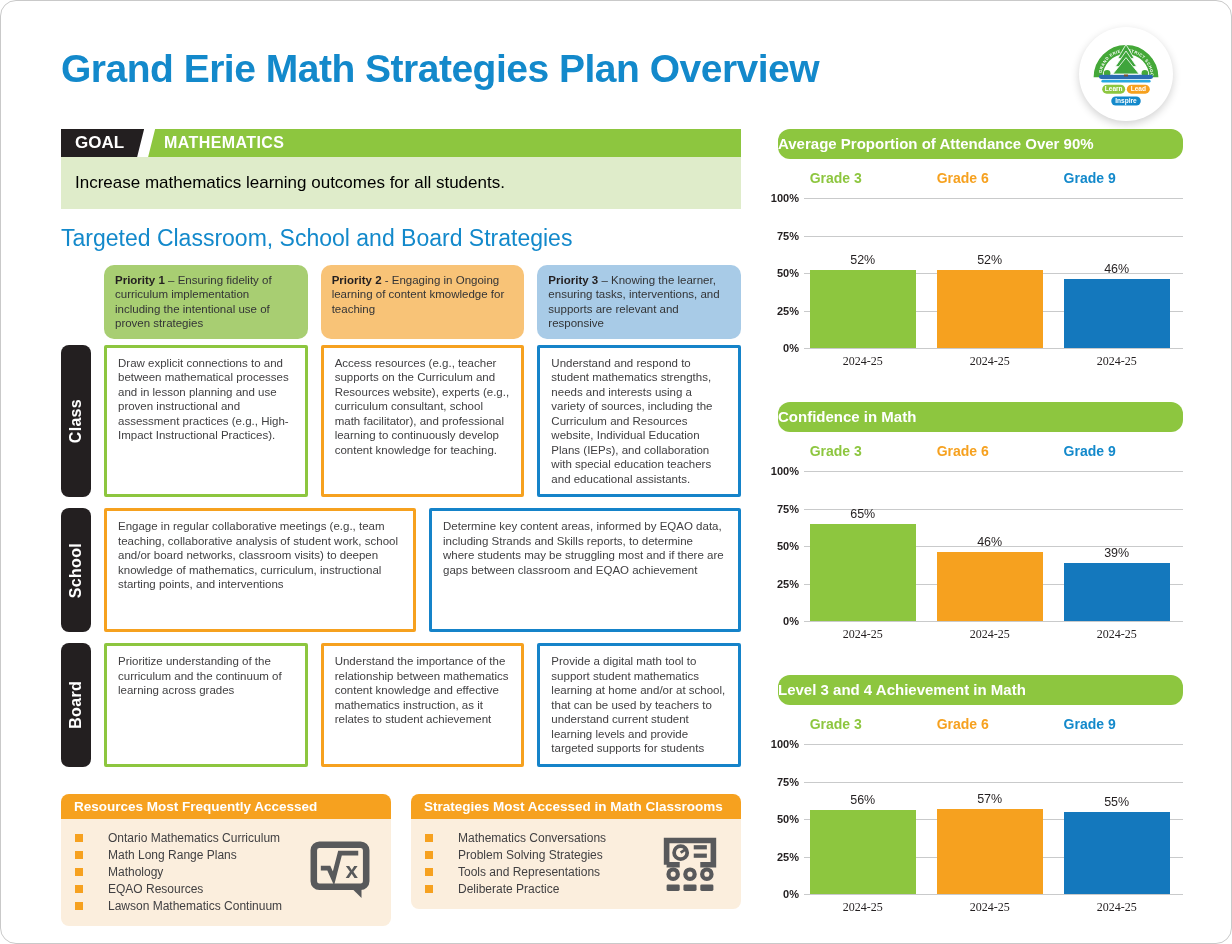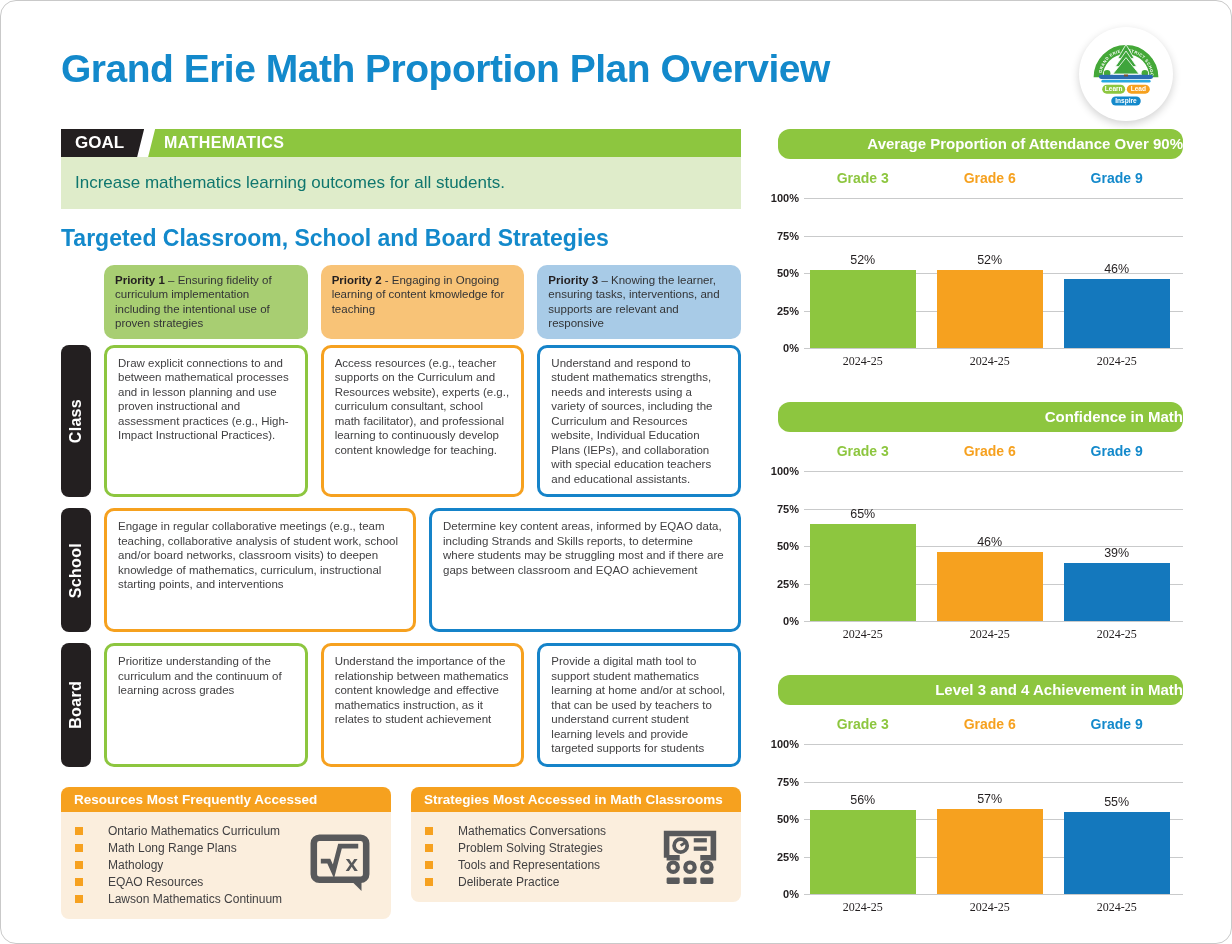--- a/index.html
+++ b/index.html
@@ -19,85 +19,85 @@
   .left-col { position:absolute; left:60px; top:128px; width:680px; }
 
   .goal-banner { display:flex; height:28px; }
   .goal-tab { background:#231f20; color:#fff; font-weight:bold; font-size:17px;
               padding:0 20px 0 14px; display:flex; align-items:center;
               clip-path:polygon(0 0,100% 0,calc(100% - 7px) 100%,0 100%); }
   .goal-subject { flex:1; background:#8dc63f; color:#fff; font-weight:bold; font-size:16px;
                   letter-spacing:0.4px; display:flex; align-items:center; padding-left:16px;
                   margin-left:4px; clip-path:polygon(7px 0,100% 0,100% 100%,0 100%); }
   .goal-statement { height:52px; background:#dfecca; display:flex; align-items:center;
-                    padding-left:14px; font-size:17px; color:#0f766e; }
-
-  .strat-heading { margin-top:16px; font-size:23px; font-weight:bold; color:#1389cb; }
+                    padding-left:14px; font-size:17px; color:#000000; }
+
+  .strat-heading { margin-top:16px; font-size:23px; font-weight:normal; color:#1389cb; }
 
   .prio-header-row { display:flex; gap:13px; margin-left:43px; margin-top:13px; }
   .pcell { flex:1; border-radius:10px; padding:8px 11px; font-size:11.5px; line-height:1.26;
            color:#333436; min-height:70px; }
   .pcell b { color:#231f20; }
   .ph-green { background:#a8ce72; }
   .ph-orange { background:#f8c377; }
   .ph-blue { background:#a8cbe7; }
 
   .strat-row { display:flex; gap:13px; margin-top:6px; align-items:stretch; }
   .strat-row + .strat-row { margin-top:11px; }
   .side-tab { width:30px; background:#231f20; border-radius:8px; display:flex;
               align-items:center; justify-content:center; flex-shrink:0; }
   .side-tab span { writing-mode:vertical-rl; transform:rotate(180deg); color:#fff;
                    font-weight:bold; font-size:16px; letter-spacing:0.3px; }
-  .cell { flex:1; background:#fff; border:3px solid; border-radius:10px; padding:8px 11px;
+  .cell { flex:1; background:#fff; border:3px solid; border-radius:2px; padding:8px 11px;
           font-size:11.5px; line-height:1.26; color:#414042; }
   .bd-green { border-color:#8dc63f; }
   .bd-orange { border-color:#f6a11f; }
   .bd-blue { border-color:#1583c9; }
   .row-class .cell { min-height:122px; }
   .row-school .cell { min-height:124px; }
   .row-board .cell { min-height:106px; }
 
-  .res-row { display:flex; gap:20px; margin-top:20px; }
+  .res-row { display:flex; gap:20px; margin-top:27px; }
   .res-box { width:330px; }
   .res-header { background:#f6a11f; color:#fff; font-weight:bold; font-size:13.5px;
                 padding:5px 13px; border-radius:8px 8px 0 0; }
   .res-body { background:#fbeedd; border-radius:0 0 8px 8px; padding:11px 14px;
               display:flex; align-items:center; justify-content:space-between; min-height:84px; }
   .res-list { list-style:none; font-size:12px; line-height:1.42; }
   .res-list li { display:flex; align-items:center; gap:25px; }
   .sq { width:8px; height:8px; background:#f6a11f; flex-shrink:0; display:inline-block; }
   .res-icon { flex-shrink:0; margin-right:6px; }
 
   
   .right-col { position:absolute; left:777px; top:128px; width:405px; }
   .chart-panel { margin-bottom:33px; }
   .chart-header { background:#8dc63f; color:#fff; font-weight:bold; font-size:15px;
-                  text-align:right; border-radius:12px; height:30px; line-height:30px; }
+                  text-align:left; border-radius:12px; height:30px; line-height:30px; }
   .grade-row { position:relative; height:17px; margin:11px 0 11px 26px; }
-  .grade { position:absolute; text-align:center; font-weight:bold; font-size:14px; }
+  .grade { position:absolute; font-weight:bold; font-size:14px; }
   .plot { position:relative; height:150px; margin-left:26px; }
   .gridline { position:absolute; left:0; right:0; height:1px; background:#c9cacb; }
   .ytick { position:absolute; right:calc(100% + 5px); transform:translateY(-50%);
            font-weight:bold; font-size:11px; color:#231f20; white-space:nowrap;text-align:center; }
   .bar-slot { position:absolute; bottom:0; height:100%; display:flex; flex-direction:column;
               align-items:center; justify-content:flex-end; z-index:1; }
   .bar-label { font-size:12.5px; color:#231f20; margin-bottom:3px; }
   .bar { width:100%; }
   .s0 { left:1.5%; width:28%; }
   .s1 { left:35%; width:28%; }
   .s2 { left:68.5%; width:28%; }
   .xlabel-row { position:relative; height:15px; margin:6px 0 0 26px;font-family:Liberation Serif, serif; }
   .xl { position:absolute; text-align:center; font-size:12px; color:#231f20; }
 </style>
 </head>
 <body>
 
 <div class="page">
 
-  <h1 class="main-title">Grand Erie Math Proportion Plan Overview</h1>
+  <h1 class="main-title">Grand Erie Math Strategies Plan Overview</h1>
 
   <div class="logo-wrap">
     <svg width="82" height="82" viewBox="0 0 100 100">
       <defs>
           <path id="arcpath" d="M20,53 A30,30 0 0 1 80,53" fill="none"></path>
         </defs>
       <path d="M16,54 A34,34 0 0 1 84,54" fill="none" stroke="#44a838" stroke-width="11"></path>
       <text font-size="5" font-weight="bold" fill="#ffffff" letter-spacing="0.6">
         <textPath href="#arcpath" startOffset="4%">GRAND ERIE DISTRICT SCHOOL BOARD</textPath>
       </text>

